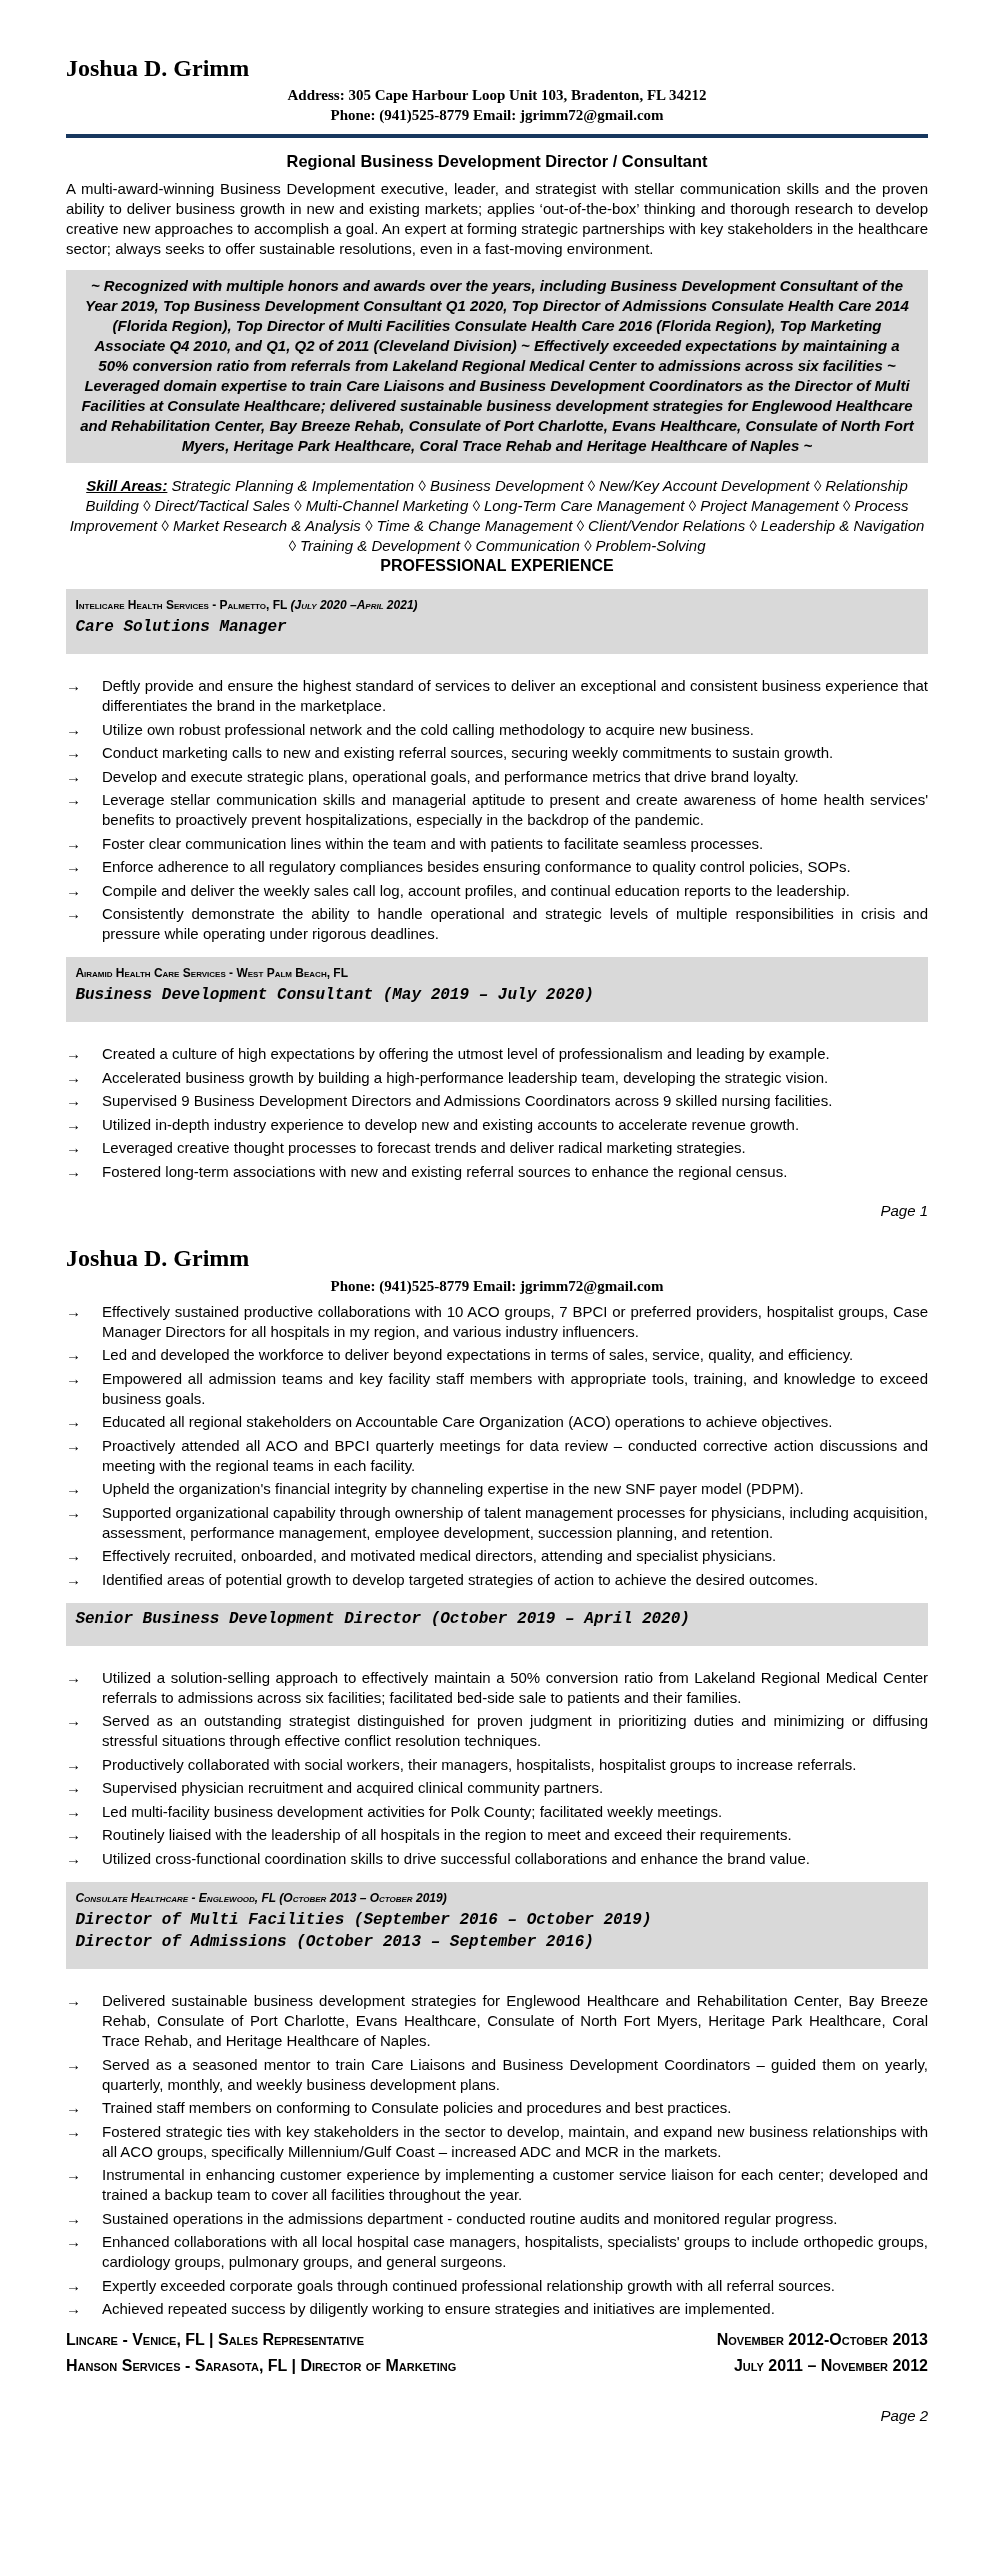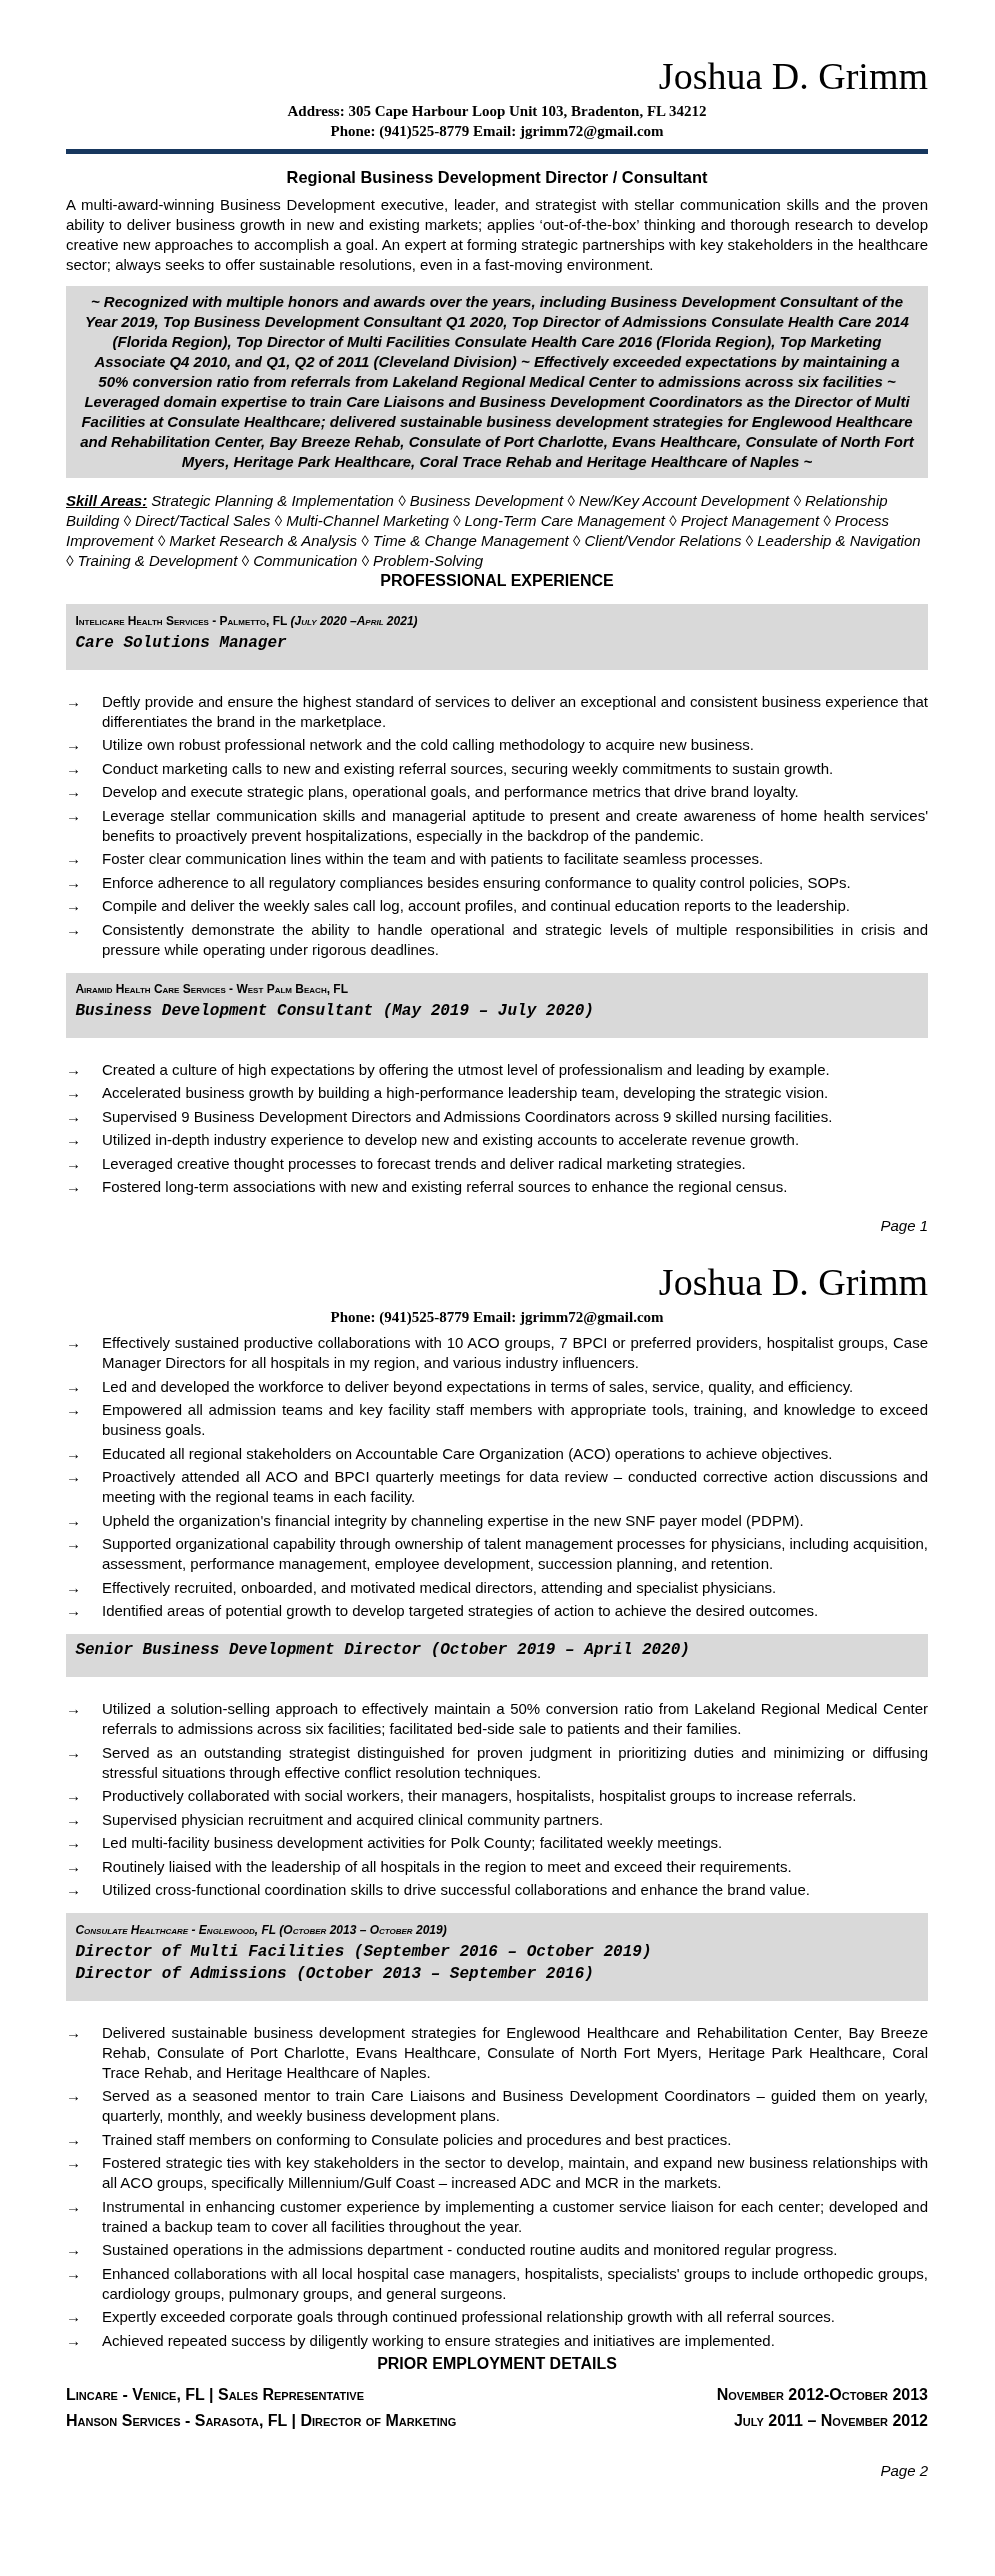--- a/index.html
+++ b/index.html
@@ -12,24 +12,24 @@
     color: #000000;
     font-family: "Liberation Sans", "DejaVu Sans", sans-serif;
     font-size: 15px;
     -webkit-font-smoothing: antialiased;
   }
   .content {
     padding: 55px 67px 23.4px 66px;
   }
   .name {
     font-family: "Liberation Serif", "DejaVu Serif", serif;
-    font-weight: normal;
-    font-size: 38px;
+    font-weight: bold;
+    font-size: 24px;
     line-height: 1.12;
-    text-align: right;
+    text-align: left;
     margin: 0 0 3.5px 0;
   }
   .contact-line {
     font-family: "Liberation Serif", "DejaVu Serif", serif;
     font-weight: bold;
     font-size: 15px;
     line-height: 20px;
     text-align: center;
   }
   .rule {
@@ -52,20 +52,21 @@
   .honors-box {
     background: #D9D9D9;
     font-weight: bold;
     font-style: italic;
     text-align: center;
     line-height: 20px;
     padding: 6.4px 14px;
     margin-top: 10.5px;
   }
   .skills {
+    text-align: center;
     font-style: italic;
     line-height: 20px;
     margin-top: 13px;
   }
   .skills-label {
     font-weight: bold;
     text-decoration: underline;
   }
   .sec-heading {
     text-align: center;
@@ -372,21 +373,20 @@
         <div class="bullet">
           <span class="arrow">→</span>
           <span class="btext">Expertly exceeded corporate goals through continued professional relationship growth with all referral sources.</span>
         </div>
         <div class="bullet">
           <span class="arrow">→</span>
           <span class="btext">Achieved repeated success by diligently working to ensure strategies and initiatives are implemented.</span>
         </div>
       </div>
 
-    <div class="sec-heading">PRIOR EMPLOYMENT DETAILS</div>
 
     <div class="prior-rows">
       <div class="prior-row">
         <span>Lincare - Venice, FL | Sales Representative</span>
         <span class="dates-right">November 2012-October 2013</span>
       </div>
       <div class="prior-row">
         <span>Hanson Services - Sarasota, FL | Director of Marketing</span>
         <span class="dates-right">July 2011 – November 2012</span>
       </div>

